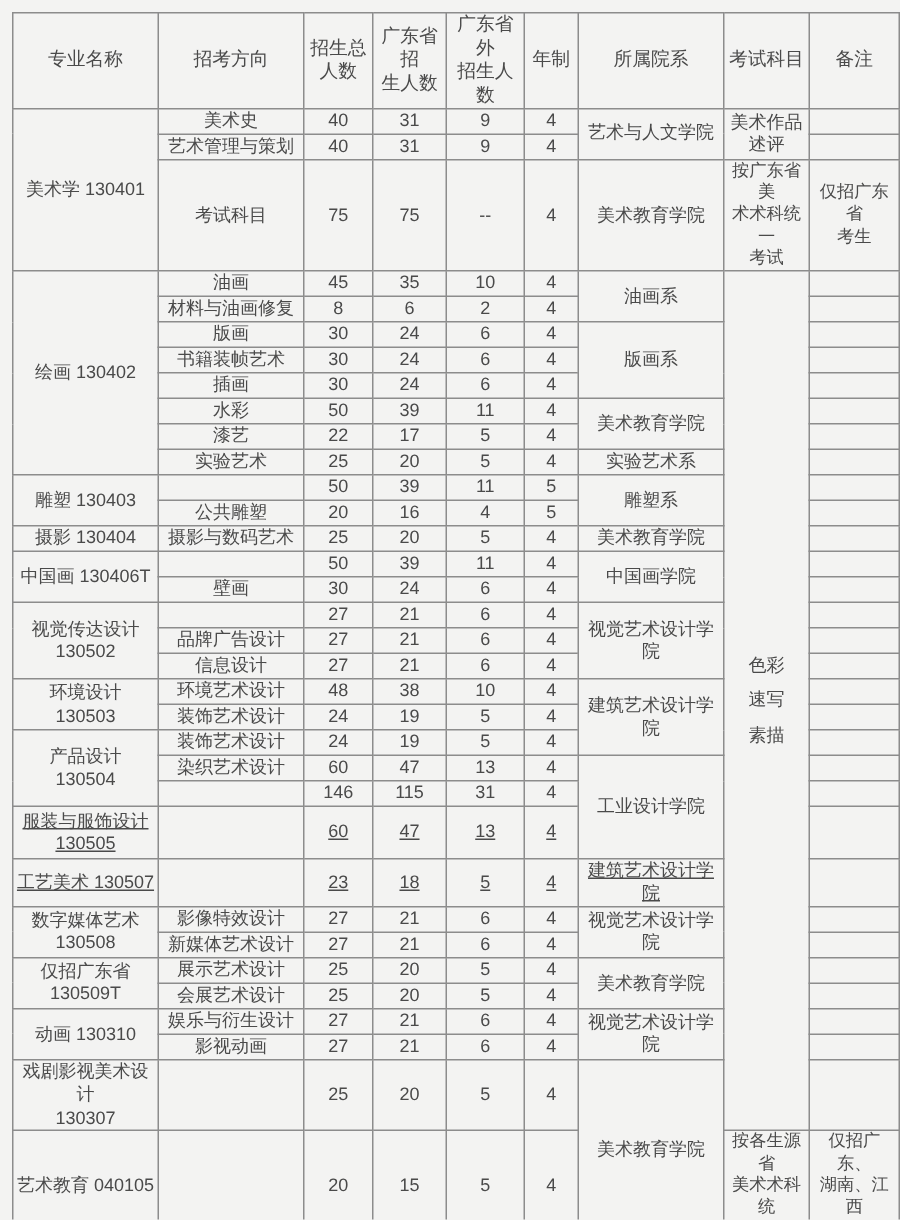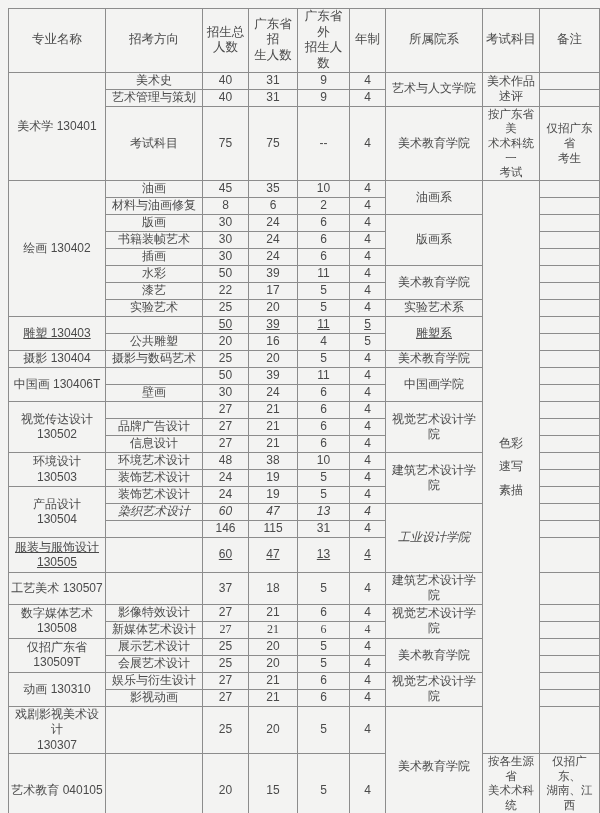--- a/index.html
+++ b/index.html
@@ -160,21 +160,21 @@
         </tr>
         <tr style="height: 17px;">
           <td>实验艺术</td>
           <td>25</td>
           <td>20</td>
           <td>5</td>
           <td>4</td>
           <td>实验艺术系</td>
           <td></td>
         </tr>
-        <tr style="height: 17px; text-decoration: underline;">
+        <tr style="height: 17px;">
           <td rowspan="2">雕塑 130403</td>
           <td></td>
           <td>50</td>
           <td>39</td>
           <td>11</td>
           <td>5</td>
           <td rowspan="2">雕塑系</td>
           <td></td>
         </tr>
         <tr style="height: 17px; margin-left: 16px;">
@@ -262,21 +262,21 @@
         <tr style="height: 17px;">
           <td rowspan="3">产品设计
 130504</td>
           <td>装饰艺术设计</td>
           <td>24</td>
           <td>19</td>
           <td>5</td>
           <td>4</td>
           <td></td>
         </tr>
-        <tr style="height: 17px; font-style: italic;">
+        <tr style="height: 17px;">
           <td>染织艺术设计</td>
           <td>60</td>
           <td>47</td>
           <td>13</td>
           <td>4</td>
           <td rowspan="3">工业设计学院</td>
           <td></td>
         </tr>
         <tr style="height: 17px;">
           <td></td>
@@ -289,42 +289,42 @@
         <tr style="height: 35px; text-decoration: underline;">
           <td>服装与服饰设计
 130505</td>
           <td></td>
           <td>60</td>
           <td>47</td>
           <td>13</td>
           <td>4</td>
           <td></td>
         </tr>
-        <tr style="height: 25px;">
+        <tr style="height: 25px; text-decoration: underline;">
           <td>工艺美术 130507</td>
           <td></td>
-          <td>37</td>
+          <td>23</td>
           <td>18</td>
           <td>5</td>
           <td>4</td>
           <td>建筑艺术设计学院</td>
           <td></td>
         </tr>
         <tr style="height: 17px;">
           <td rowspan="2">数字媒体艺术
 130508</td>
           <td>影像特效设计</td>
           <td>27</td>
           <td>21</td>
           <td>6</td>
           <td>4</td>
           <td rowspan="2">视觉艺术设计学院</td>
           <td></td>
         </tr>
-        <tr style="height: 17px; font-family: Liberation Serif, serif;">
+        <tr style="height: 17px;">
           <td>新媒体艺术设计</td>
           <td>27</td>
           <td>21</td>
           <td>6</td>
           <td>4</td>
           <td></td>
         </tr>
         <tr style="height: 17px;">
           <td rowspan="2">仅招广东省
 130509T</td>

